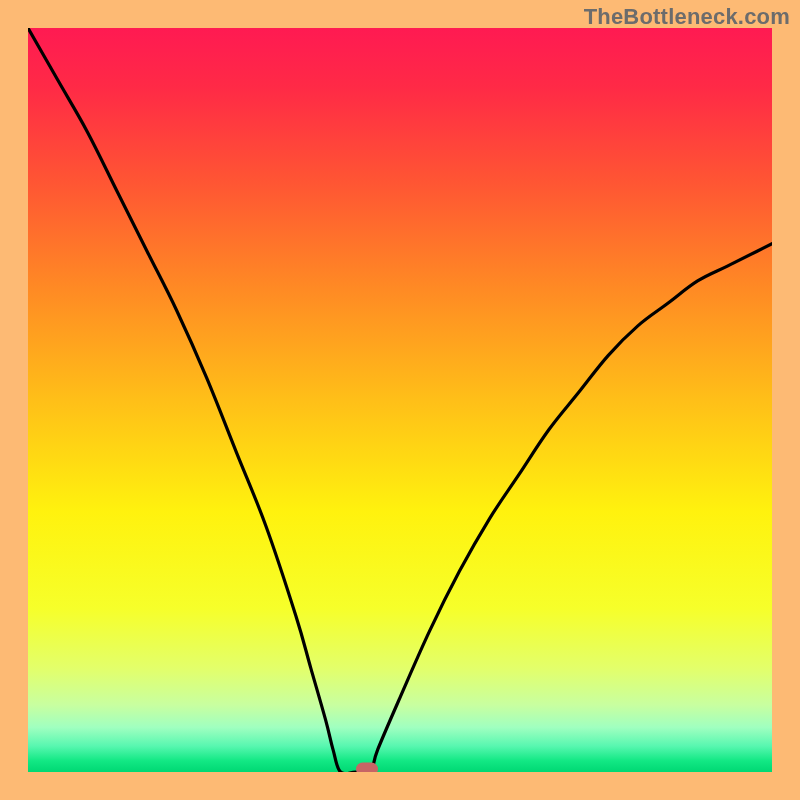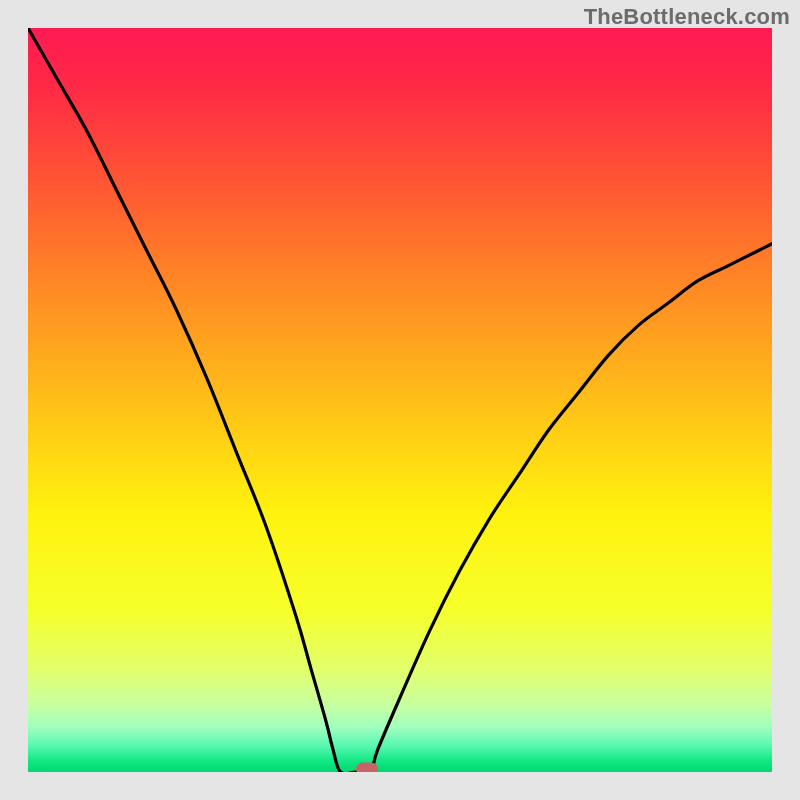--- a/index.html
+++ b/index.html
@@ -10,21 +10,21 @@
     background: #000;
     overflow: hidden;
     font-family: Arial, Helvetica, sans-serif;
   }
   .frame {
     position: absolute;
     top: 0;
     left: 0;
     width: 800px;
     height: 800px;
-    background: #e5e5e5;
+    background: #fdba74;
   }
   .plot {
     position: absolute;
     top: 28px;
     left: 28px;
     width: 744px;
     height: 744px;
     overflow: hidden;
   }
   .gradient {

